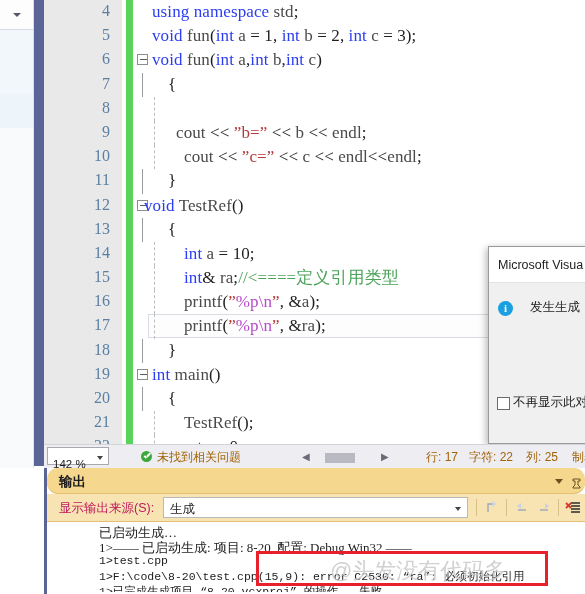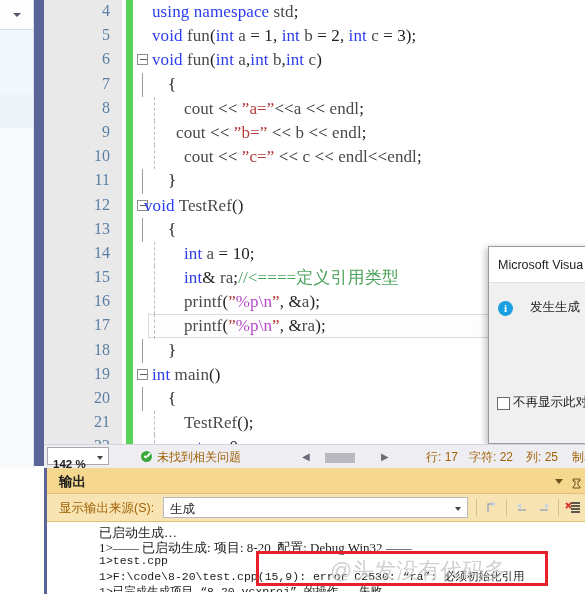--- a/index.html
+++ b/index.html
@@ -57,41 +57,41 @@
      font-family:"Liberation Serif", serif;}
   .dlg-msg { position:absolute; left:41px; top:16px; font-size:12.5px; color:#1c1c1c; white-space:nowrap;}
   .dlg-foot { position:relative; height:40px; border-top:0; }
   .dlg-cb { position:absolute; left:8px; top:-6px; width:13px; height:13px; border:1px solid #6b6b6b; background:#fff;}
   .dlg-cbl { position:absolute; left:24px; top:-9px; font-size:12.5px; color:#1c1c1c; white-space:nowrap;}
 
   
   .statusbar { position:absolute; left:44px; top:444px; width:541px; height:24px;
      background:#eeeef2; border-top:1px solid #d4d4d8; }
   .zoombox { position:absolute; left:3px; top:2px; width:62px; height:18px; background:#fff;
-     border:1px solid #a9a9ad; font-size:11.5px; color:#1c1c1c; padding:10px 0 0 5px;font-weight:bold;}
+     border:1px solid #a9a9ad; font-size:11.5px; color:#1c1c1c; padding:10px 0 0 5px;}
   .zoombox .chev { position:absolute; right:5px; top:8px; width:0;height:0;
      border-left:3.5px solid transparent;border-right:3.5px solid transparent;border-top:4px solid #444;}
   .ok-ico { position:absolute; left:97px; top:6px; width:11px; height:11px; border-radius:50%;
      background:#3aa83a; }
   .ok-ico::after{content:"";position:absolute;left:3px;top:5px;width:3px;height:1.6px;background:#fff;transform:rotate(45deg);}
   .ok-ico::before{content:"";position:absolute;left:4.6px;top:3px;width:5px;height:1.6px;background:#fff;transform:rotate(-48deg);}
   .st-txt { position:absolute; font-size:12px; color:#a16207; top:4px; white-space:nowrap;}
   .navarrow { position:absolute; top:6px; font-size:10px; color:#6b6b78; }
   .navblock { position:absolute; left:281px; top:8px; width:30px; height:10px; background:#b9b9c2; }
 
   
   .outpanel { position:absolute; left:44px; top:468px; width:541px; height:126px; background:#fff;
      border-left:3px solid #5a6496; }
-  .out-head { position:relative; height:26px; background:#f5d78e; border-bottom:1px solid #e3c071; }
+  .out-head { position:relative; height:26px; background:#f5d78e; border-bottom:1px solid #e3c071;border-radius:11px; }
   .out-title { position:absolute; left:12px; top:5px; font-size:13.5px; color:#1c1c1c; font-weight:bold;}
   .out-chev { position:absolute; right:22px; top:11px; width:0;height:0;
      border-left:4.5px solid transparent;border-right:4.5px solid transparent;border-top:5px solid #6b5320;}
   .out-pin { position:absolute; right:3px; top:7px; width:11px; height:11px; }
   .out-tool { position:relative; height:28px; background:#f7e4b2; border-bottom:1px solid #e3c071;}
-  .tl-lbl { position:absolute; left:12px; top:6px; font-size:12.5px; color:#a16207; white-space:nowrap;}
+  .tl-lbl { position:absolute; left:12px; top:6px; font-size:12.5px; color:#be185d; white-space:nowrap;}
   .tl-combo { position:absolute; left:116px; top:3px; width:305px; height:21px; background:#fff;
      border:1px solid #b9b9bd; font-size:12.5px; color:#1c1c1c; padding:3px 0 0 6px;}
   .tl-combo .chev { position:absolute; right:6px; top:9px; width:0;height:0;
      border-left:3.5px solid transparent;border-right:3.5px solid transparent;border-top:4px solid #444;}
   .tl-ico { position:absolute; top:5px; width:17px; height:17px; }
   .tl-sep { position:absolute; top:5px; width:1px; height:17px; background:#d8bf87; }
 
   .out-body { position:relative; height:70px; background:#fff; overflow:hidden; }
   .oline { position:absolute; left:52px; font-family:"Liberation Serif", serif;
      font-size:13px; color:#1c1c1c; white-space:nowrap; }
@@ -139,21 +139,20 @@
         <div class="row">
           <span class="lnum">7</span>
           <span class="chgbar"></span>
           <span class="brace-v"></span>
           <span class="code" style="left: 124px;">{</span>
         </div>
         <div class="row">
           <span class="lnum">8</span>
           <span class="chgbar"></span>
           <span class="dash-v"></span>
-          <span class="code" style="left: 140px;"><span class="plain">cout</span> &lt;&lt; <span class="str">”a=”</span>&lt;&lt;<span class="plain">a</span> &lt;&lt; <span class="plain">endl</span>;</span>
         </div>
         <div class="row">
           <span class="lnum">9</span>
           <span class="chgbar"></span>
           <span class="dash-v"></span>
           <span class="code" style="left: 132px;"><span class="plain">cout</span> &lt;&lt; <span class="str">”b=”</span> &lt;&lt; <span class="plain">b</span> &lt;&lt; <span class="plain">endl</span>;</span>
         </div>
         <div class="row">
           <span class="lnum">10</span>
           <span class="chgbar"></span>

